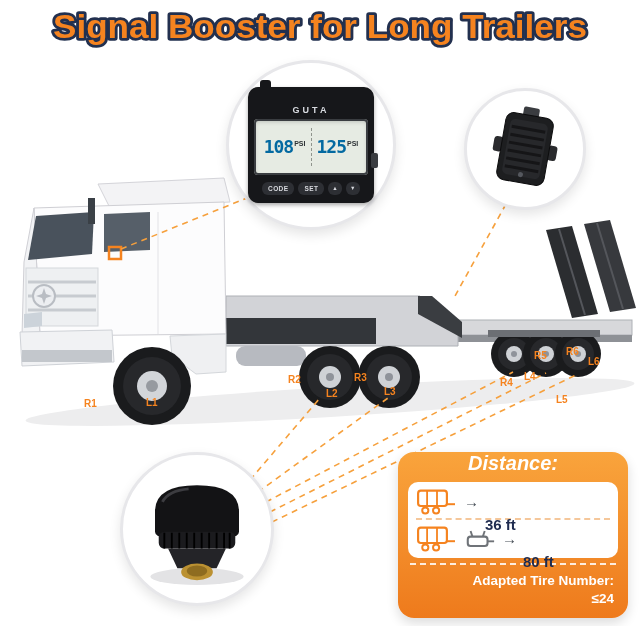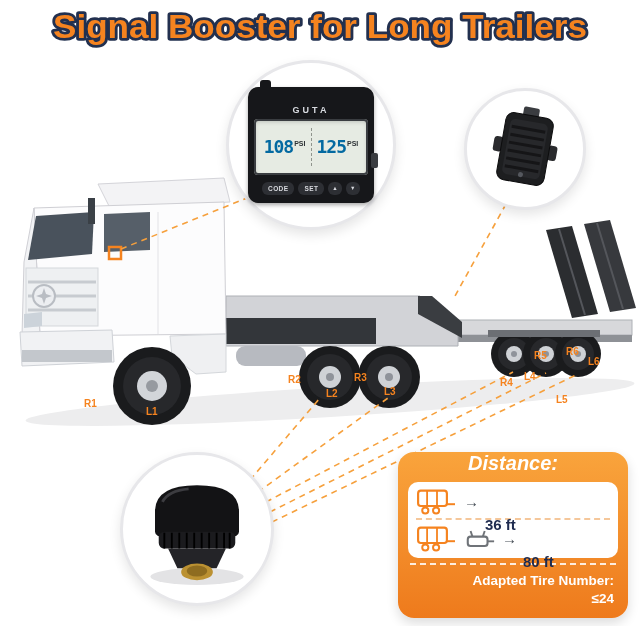--- a/index.html
+++ b/index.html
@@ -211,21 +211,21 @@
         <line x1="104" y1="79" x2="104" y2="96"></line>
           <line x1="110" y1="79" x2="110" y2="96"></line>
       </g>
       <path d="M44,96 L106,96 L96,117 L54,117 Z" fill="#242428"></path>
       <ellipse cx="75" cy="121" rx="17" ry="9" fill="#bb9132"></ellipse>
       <ellipse cx="75" cy="120" rx="11" ry="6" fill="#8e6c20"></ellipse>
     </svg>
   </div>
 
   <span class="tire-label" style="left:84px;  top:398px;">R1</span>
-  <span class="tire-label" style="left:146px; top:406px;text-align:right;">L1</span>
+  <span class="tire-label" style="left:146px; top:397px;text-align:right;">L1</span>
   <span class="tire-label" style="left:288px; top:374px;">R2</span>
   <span class="tire-label" style="left:326px; top:388px;">L2</span>
   <span class="tire-label" style="left:354px; top:372px;">R3</span>
   <span class="tire-label" style="left:384px; top:386px;">L3</span>
   <span class="tire-label" style="left:500px; top:354px;margin-top:23px;">R4</span>
   <span class="tire-label" style="left:524px; top:364px;margin-top:7px;">L4</span>
   <span class="tire-label" style="left:534px; top:350px;">R5</span>
   <span class="tire-label" style="left:556px; top:360px;margin-top:34px;">L5</span>
   <span class="tire-label" style="left:566px; top:346px;">R6</span>
   <span class="tire-label" style="left:588px; top:356px;">L6</span>

